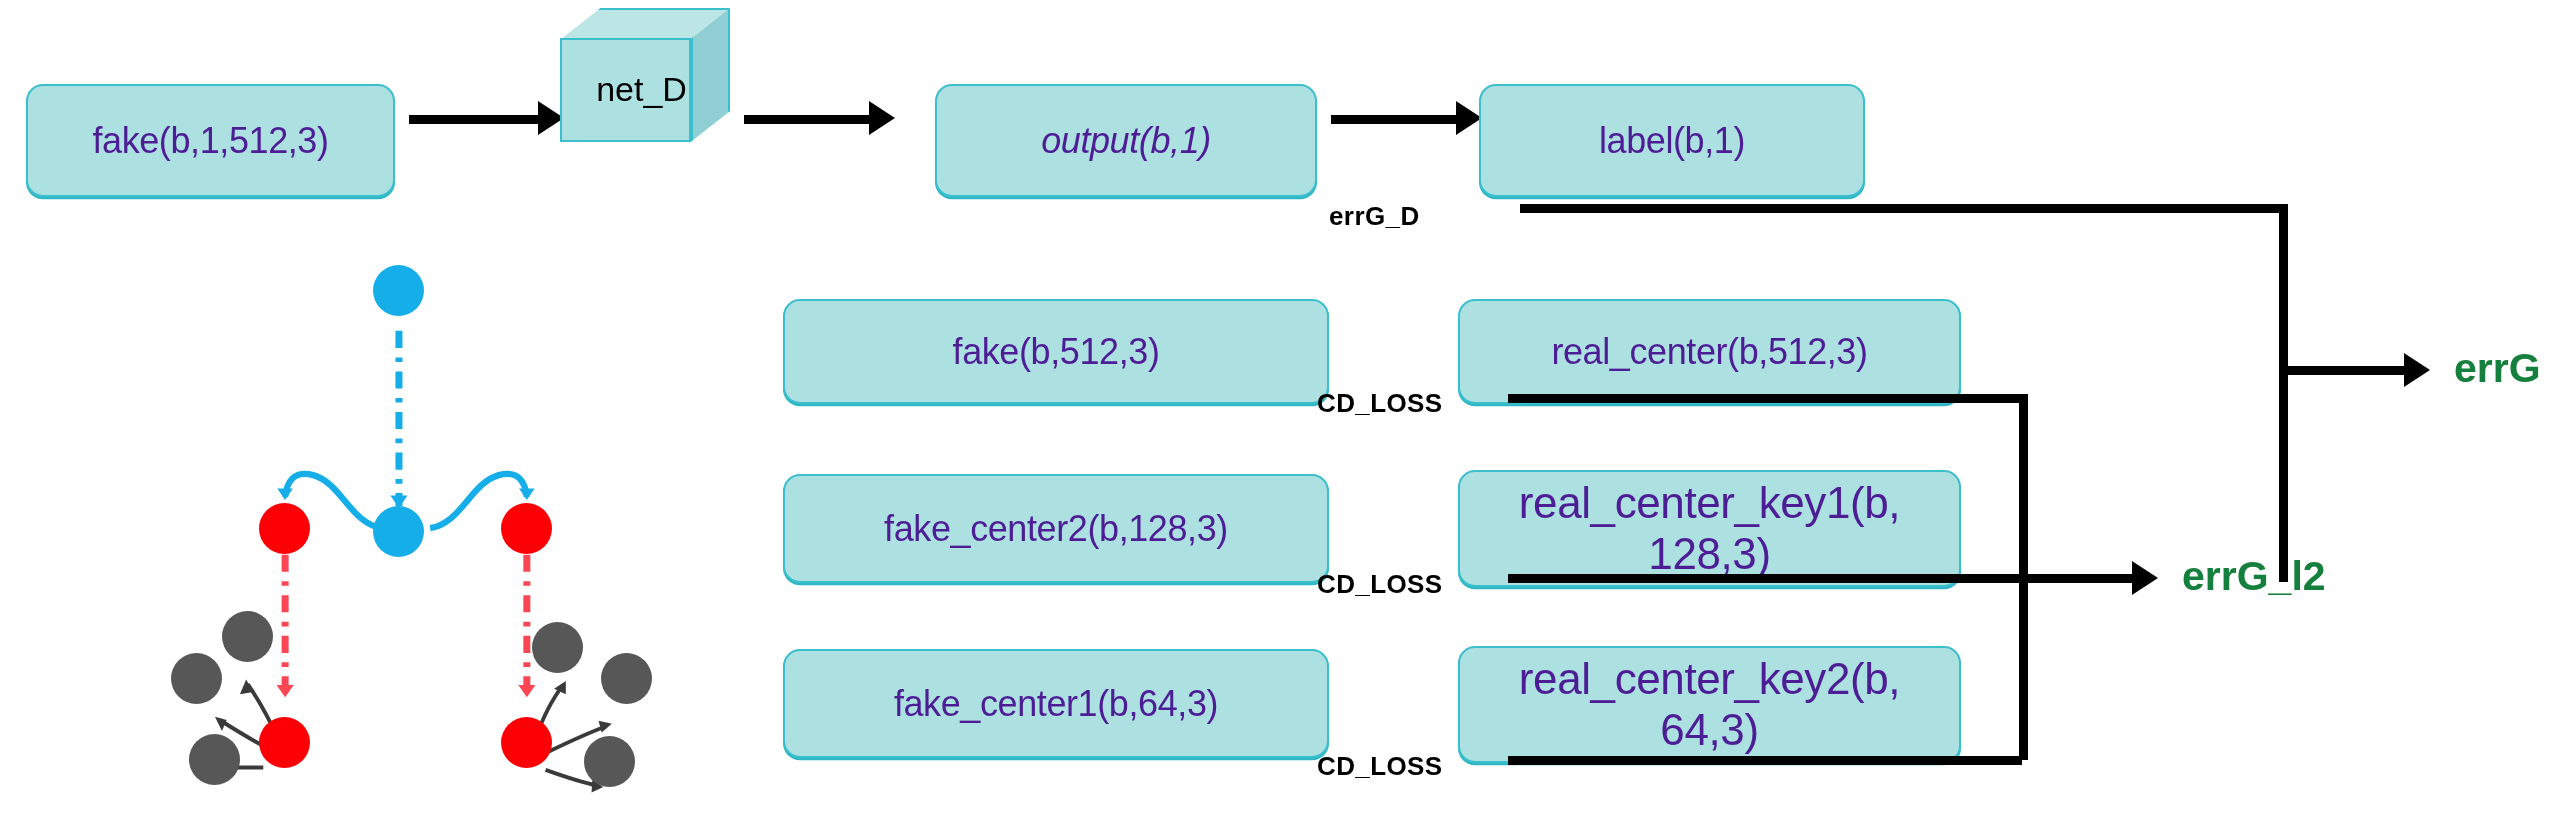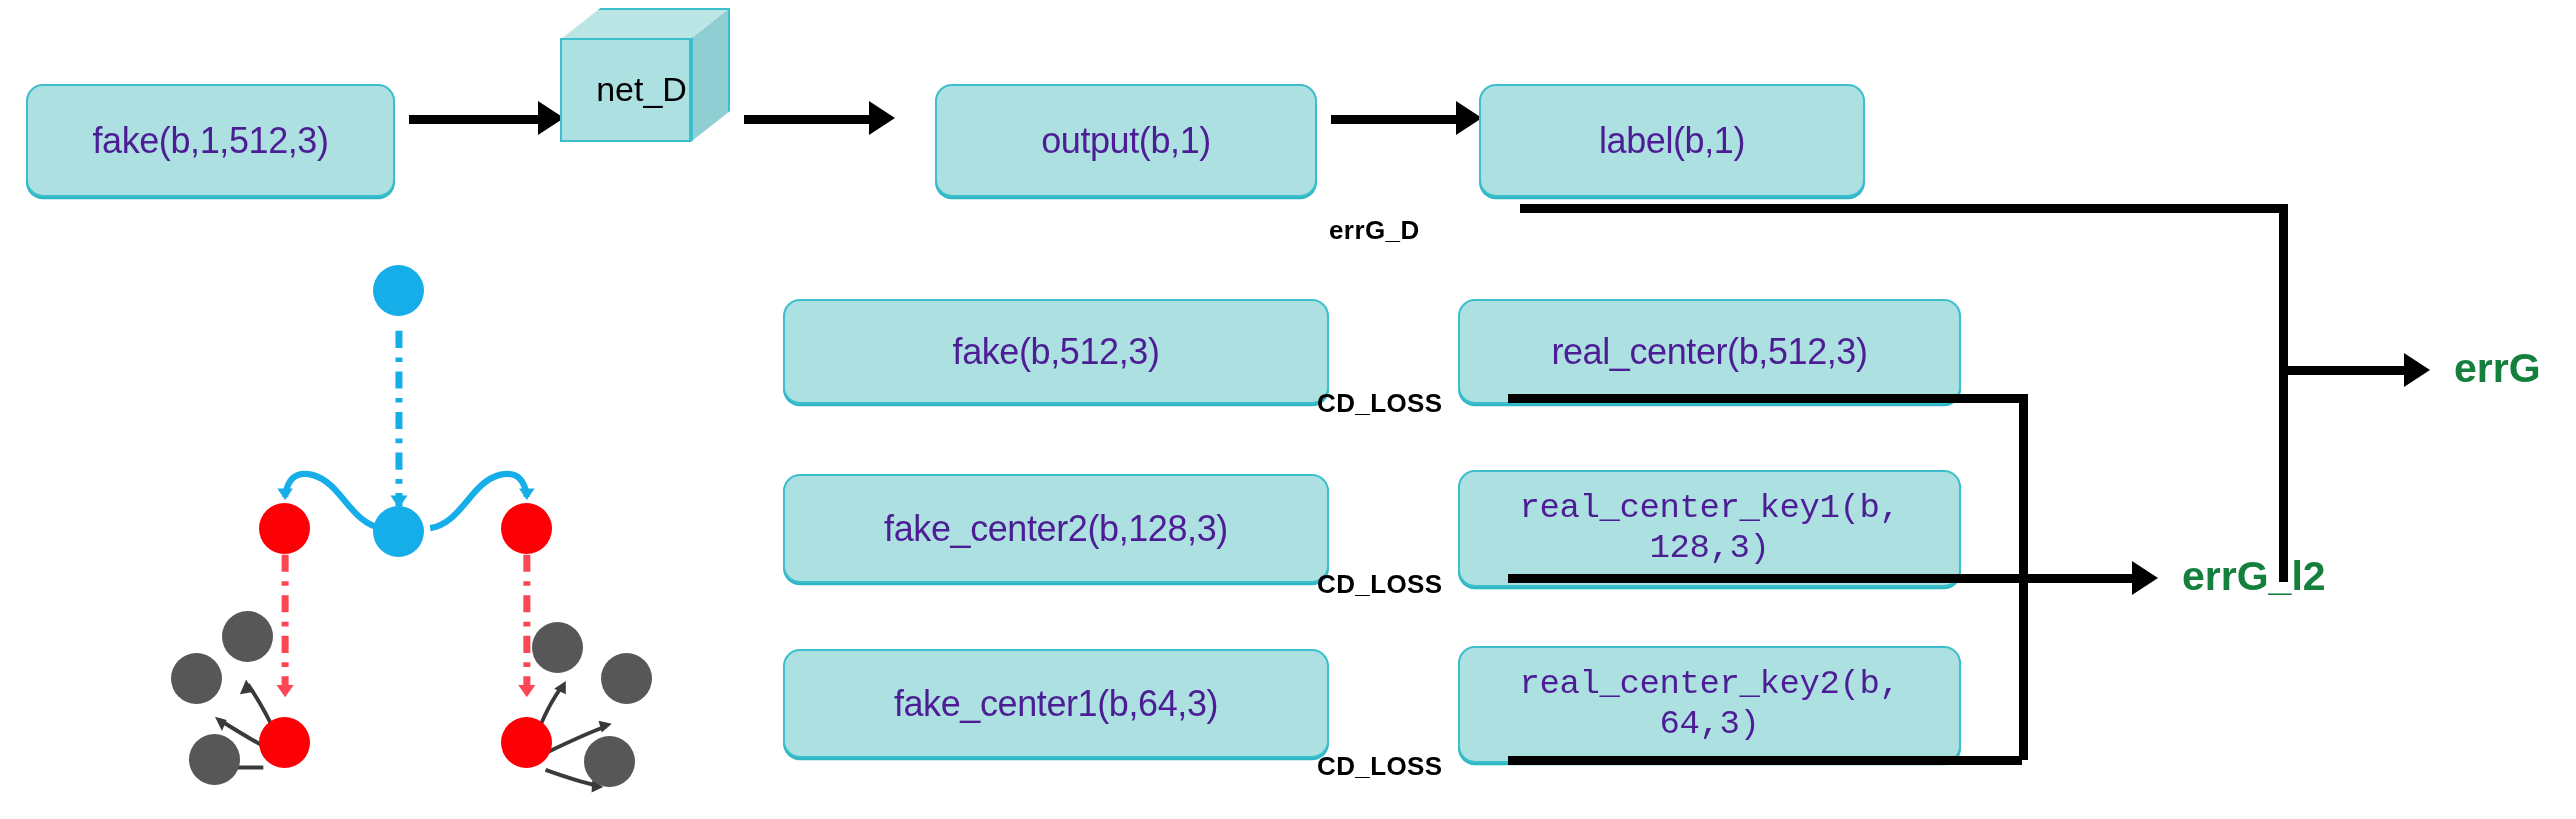--- a/index.html
+++ b/index.html
@@ -28,21 +28,21 @@
     justify-content: center;
     text-align: center;
     color: #4c1d95;
     font-family: "Liberation Sans", sans-serif;
     font-size: 36px;
     line-height: 1.15;
     letter-spacing: -0.4px;
     box-shadow: 0 2.3px 0 0 #2FB7C6;
     margin-top: 22px;
   }
-  .node.two-line { font-size: 34px; font-family: Liberation Mono, monospace; }
+  .node.two-line { font-size: 44px; }
 
   
   .cube {
     position: absolute;
   }
   .cube .face-front {
     position: absolute;
     left: 0;
     top: 30px;
     width: 131px;
@@ -146,32 +146,32 @@
     <div class="face-top"></div>
     <div class="face-side"></div>
     <div class="face-front">
       <span>net_D</span>
     </div>
   </div>
 
   <div class="hline" style="left:744px; top:115px; width:129px;"></div>
   <div class="arrowhead" style="left:869px; top:101px;"></div>
 
-  <div class="node" style="left:935px; top:62px; width:382px; height:113px;">
+  <div class="node" style="left:935px; top:62px; width:382px; height:113px;font-style:italic;">
     <span>output(b,1)</span>
   </div>
 
   <div class="hline" style="left:1331px; top:115px; width:129px;"></div>
   <div class="arrowhead" style="left:1456px; top:101px;"></div>
 
   <div class="node" style="left:1479px; top:62px; width:386px; height:113px;">
     <span>label(b,1)</span>
   </div>
 
-  <div class="edge-label" style="left:1329px; top:215px;">errG_D</div>
+  <div class="edge-label" style="left:1329px; top:201px;">errG_D</div>
   <div class="hline" style="left:1520px; top:204px; width:768px;"></div>
   <div class="vline" style="left:2279px; top:204px; height:378px;"></div>
   <div class="hline" style="left:2279px; top:366px; width:129px;"></div>
   <div class="arrowhead" style="left:2404px; top:353px;"></div>
   <div class="out-label" style="left:2454px; top:345px;">errG</div>
 
   <div class="node" style="left:783px; top:277px; width:546px; height:105px;">
     <span>fake(b,512,3)</span>
   </div>
   <div class="node" style="left:1458px; top:277px; width:503px; height:105px;">

